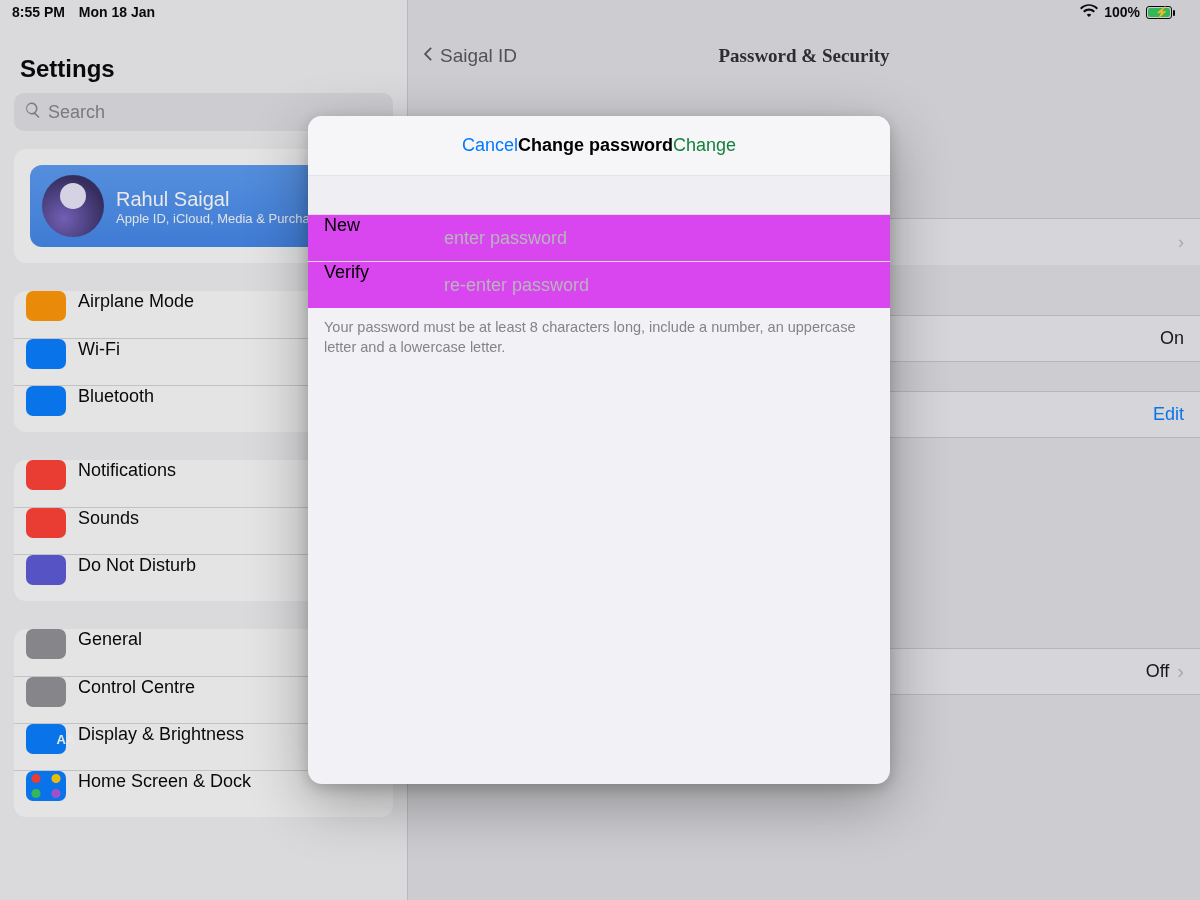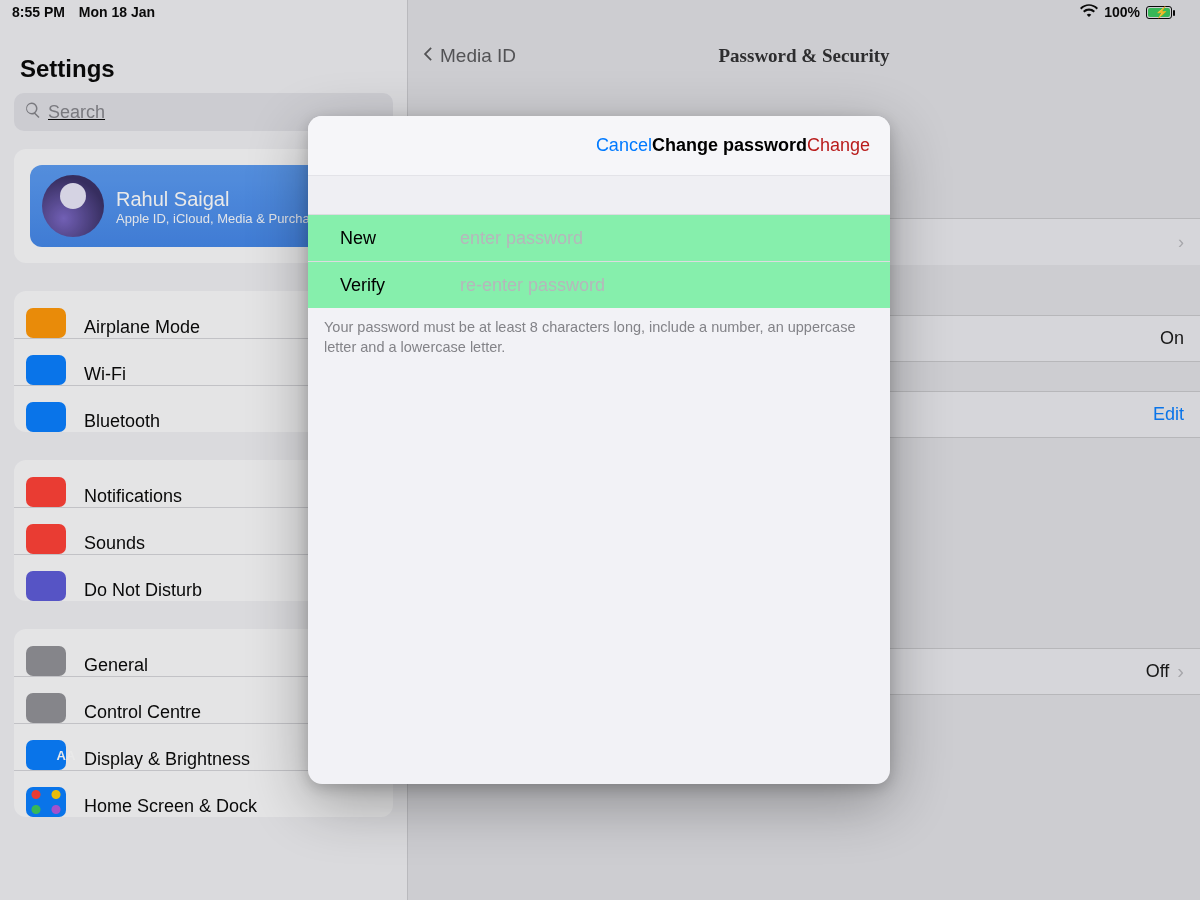--- a/index.html
+++ b/index.html
@@ -33,21 +33,21 @@
   }
   .detail {
     position:absolute; top:0; left:408px; right:0; height:900px;
     background:#e0e0e4; padding-top:30px;
   }
 
   
   .sidebar h1 {
     font-size:24px; font-weight:700; margin: 25px 0 10px 20px;
   }
-  .search-wrap { margin: 0 14px 18px; text-decoration: underline; }
+  .search-wrap { margin: 0 14px 18px; }
   .search {
     display:flex; align-items:center; height:38px; background:#dedee4;
     border-radius:10px; padding:0 10px; gap:6px; color:#818187; font-size:18px;
   }
   .search svg { width:18px; height:18px; fill:#818187;}
   .search input {
     border:none; background:transparent; outline:none; font-size:18px;
     color:#000; flex:1;
   }
   .search input::placeholder { color:#818187;}
@@ -66,21 +66,21 @@
     position:relative; flex-shrink:0;
   }
   .avatar::after {
     content:""; position:absolute; top:8px; left:18px; width:26px; height:26px;
     border-radius:50%; background:#e9e6f9;
   }
   .profile .name { font-size:20px; font-weight:500; line-height:1.2;}
   .profile .sub { font-size:13px; opacity:.95; white-space:nowrap; overflow:hidden;}
 
   .row {
-    display:flex; align-items:flex-end; gap:18px; height:47px; padding:0 12px;
+    display:flex; align-items:flex-start; gap:12px; height:47px; padding:0 12px;
     border-top: 0.5px solid #d3d3d8; font-size:18px;
   }
   .block .row:first-child { border-top:none; }
   .row .val { margin-left:auto; color:#8a8a8f; font-size:18px;}
   .ico { width:30px; height:30px; border-radius:7px; display:flex; align-items:center; justify-content:center;padding-left:40px;}
   .ico svg { width:18px; height:18px; fill:#fff;}
   .ic-orange { background:#ff9500;} .ic-blue { background:#007aff;}
   .ic-red { background:#ff3b30;} .ic-purple { background:#5856d6;}
   .ic-gray { background:#8e8e93;} .ic-bluefont { background:#007aff;}
   .ic-multi { background:#007aff; background-image:
@@ -116,31 +116,31 @@
 
   
   .modal {
     position:absolute; z-index:10;
     left:308px; top:116px; width:582px; height:668px;
     background:#f2f2f6; border-radius:14px;
     box-shadow: 0 18px 60px rgba(0,0,0,.32), 0 4px 14px rgba(0,0,0,.18);
     overflow:hidden; display:flex; flex-direction:column;
   }
   .modal-head {
-    height:60px; display:flex; align-items:center; justify-content:flex-end;
+    height:60px; display:flex; align-items:center; justify-content:center;
     padding:16px 20px; background:#f6f6f9; border-bottom:0.5px solid #e3e3e8;
   }
   .modal-head .cancel { color:#007aff; font-size:18px;}
   .modal-head .title { font-size:18px; font-weight:600; color:#000;}
-  .modal-head .confirm { color:#b91c1c; font-size:18px;}
+  .modal-head .confirm { color:#15803d; font-size:18px;}
 
   .modal-gap { height:38px; background:#efeff3;}
   .modal .frow {
-    display:flex; align-items:center; height:47px; padding:0 32px;
-    background:#86efac; border-top:0.5px solid #dcdce0;
+    display:flex; height:47px; padding:0 16px;
+    background:#d946ef; border-top:0.5px solid #dcdce0;
   }
   .modal .frow:last-of-type { border-bottom:0.5px solid #dcdce0;}
   .frow label { width:120px; font-size:18px; color:#000;}
   .frow input {
     flex:1; border:none; outline:none; font-size:18px; background:transparent; color:#000;
   }
   .frow input::placeholder { color:#b6b6bb;}
   .modal-hint { padding:10px 16px 0; color:#838388; font-size:14.5px; line-height:1.35;}
 </style>
 </head>
@@ -277,21 +277,21 @@
 </div>
 
 <div class="detail">
   <div class="detail-nav">
     <div class="back">
       <span>
         <svg viewBox="0 0 24 24">
             <path d="M15 4l-8 8 8 8 1.5-1.5L10 12l6.5-6.5z"></path>
           </svg>
       </span>
-      <span>Media ID</span>
+      <span>Saigal ID</span>
     </div>
     <div class="detail-title">Password &amp; Security</div>
   </div>
 
   <div style="height:140px"></div>
   <div class="detail-row" style="border-bottom:none;">
     <span class="val" style="color:#b4b4b9">›</span>
   </div>
   <div style="height:50px"></div>
   <div class="detail-row">

